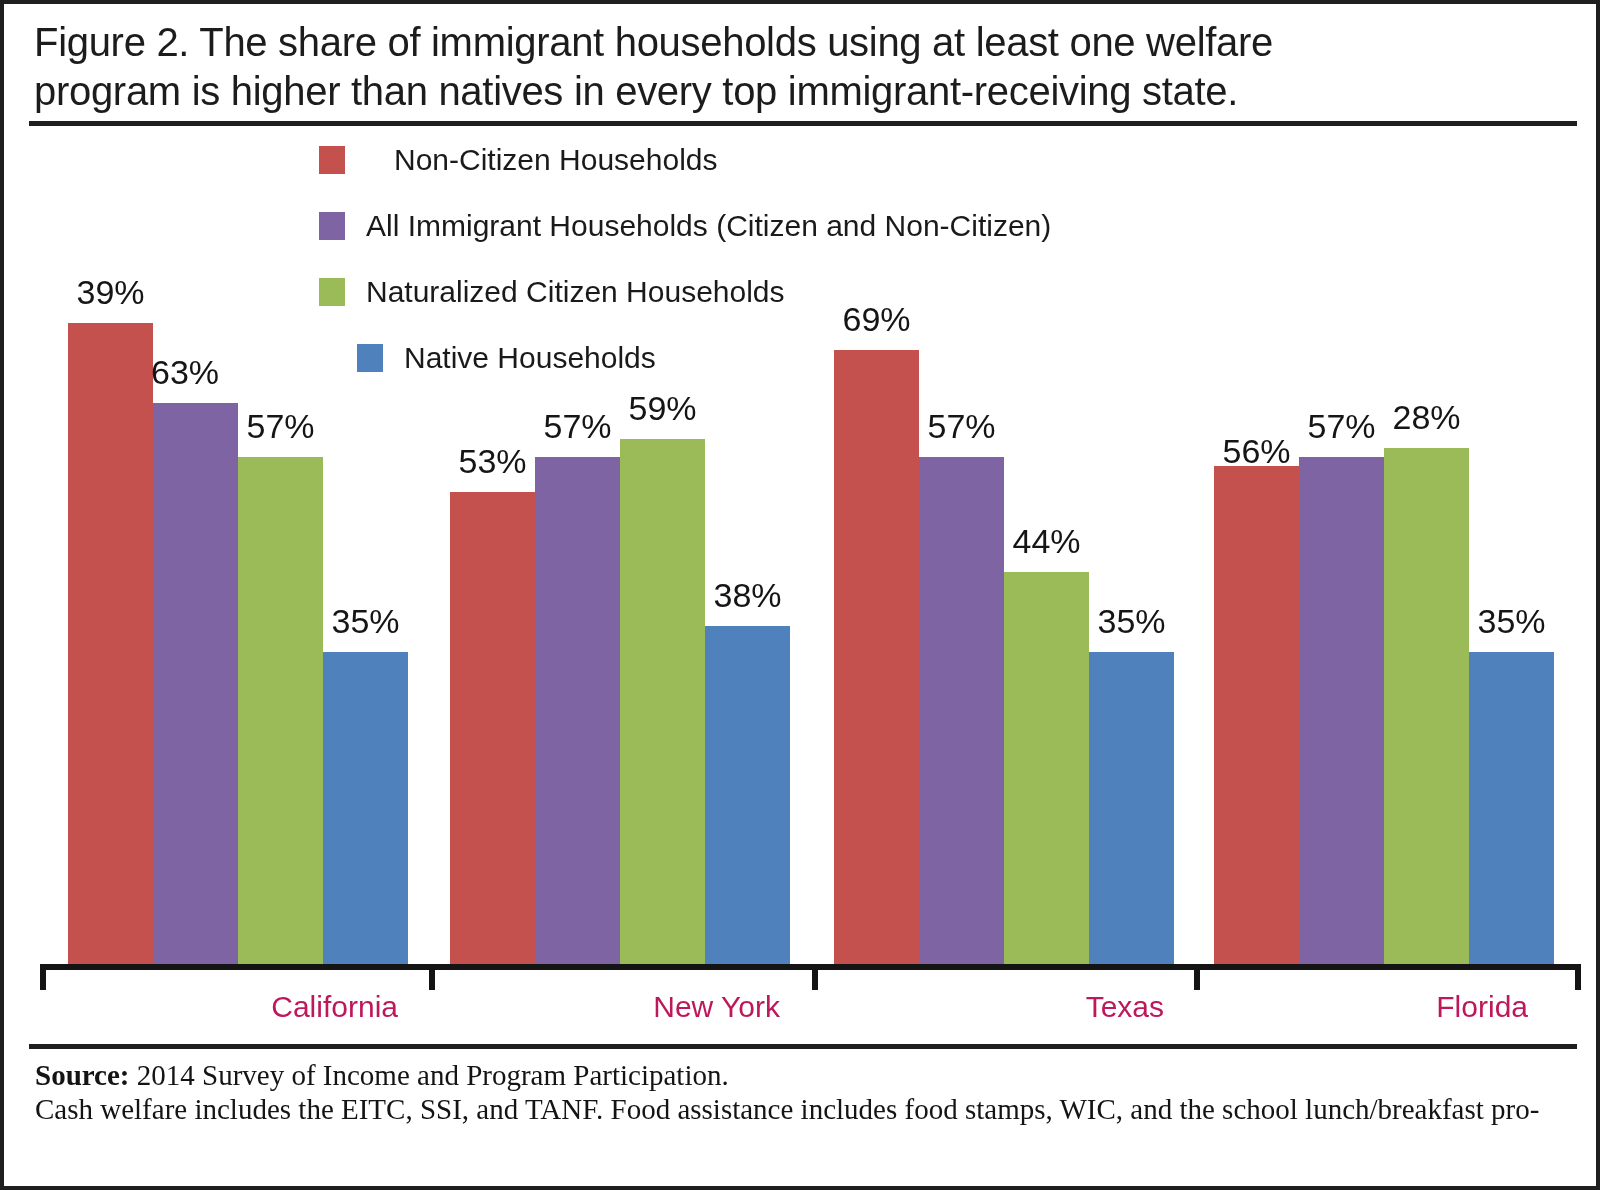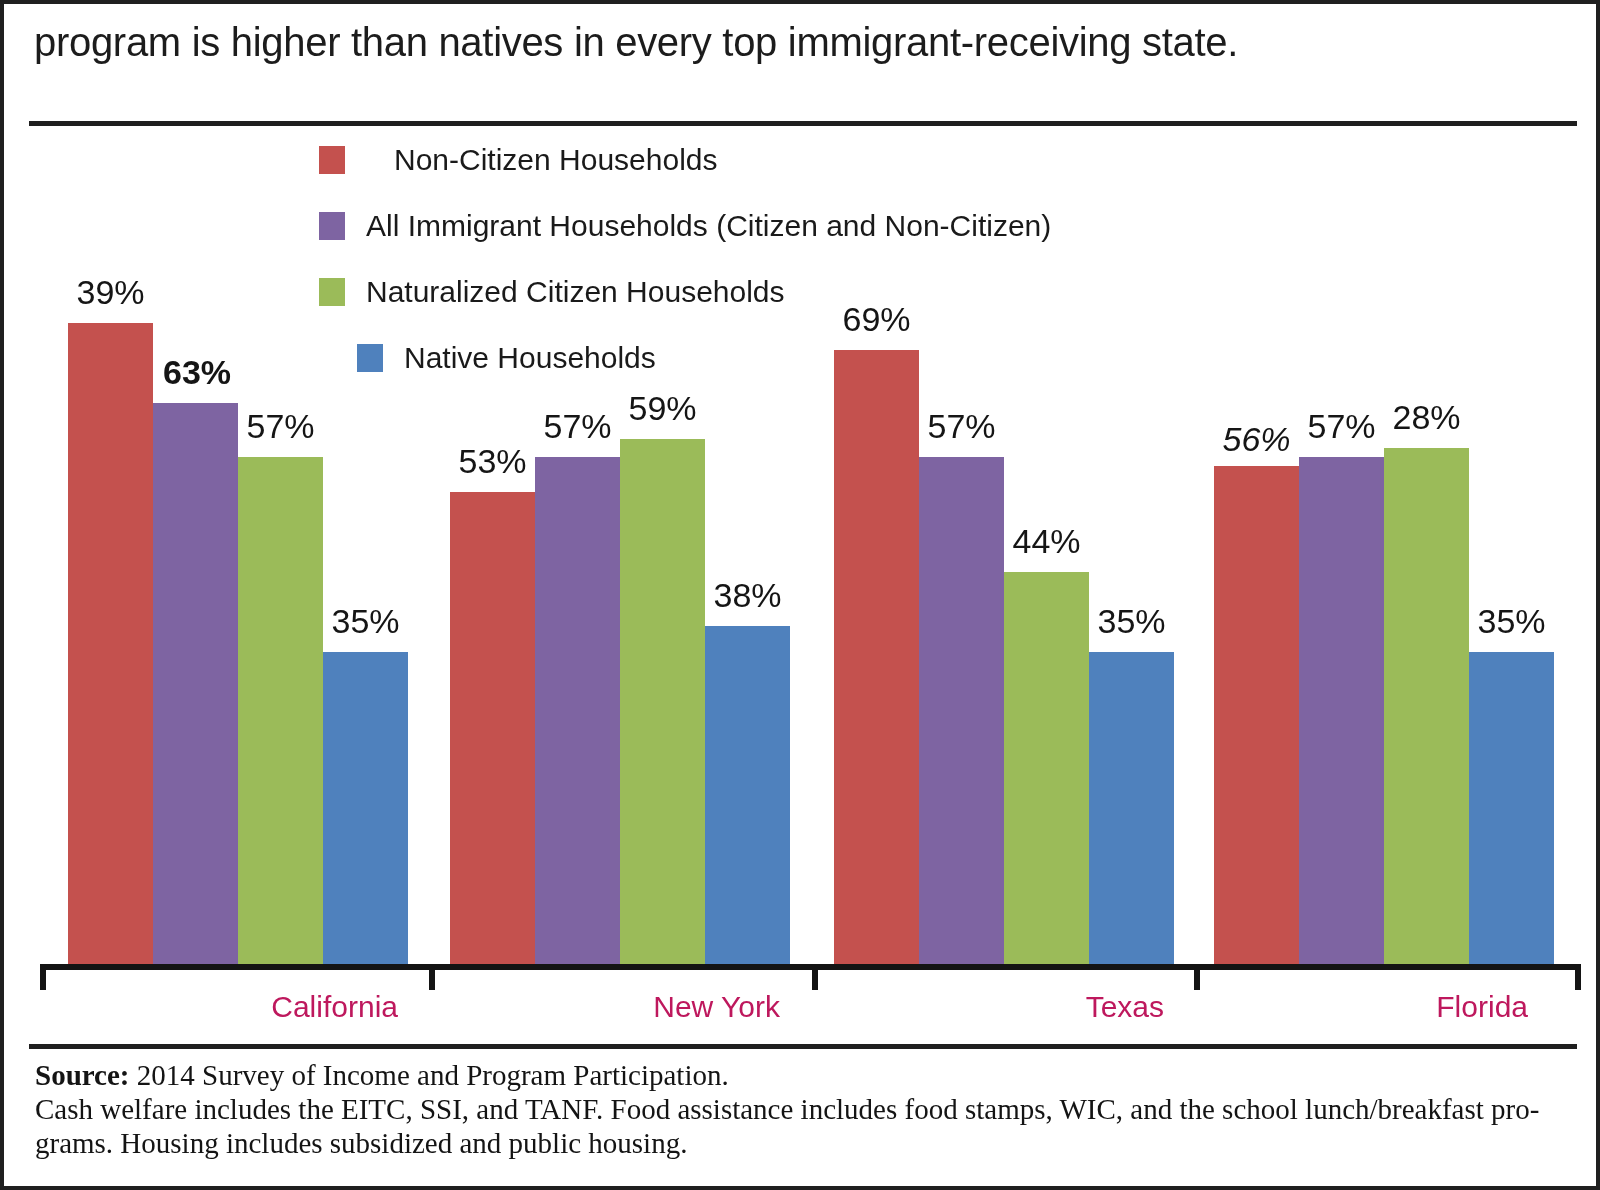--- a/index.html
+++ b/index.html
@@ -45,36 +45,37 @@
   }
   .source-line{white-space:nowrap;}
   .bold{font-weight:700;}
 </style>
 </head>
 <body>
 
 <div class="frame">
 
   <div class="title-block">
+    <div class="title-line">Figure 2. The share of immigrant households using at least one welfare</div>
     <div class="title-line">program is higher than natives in every top immigrant-receiving state.</div>
   </div>
 
   <div class="rule" id="title-rule"></div>
 
   <div id="chart">
       <div class="bar" style="left: 64px; top: 319px; width: 85px; height: 641px; background: rgb(196, 81, 78);"></div>
       <div class="bar-label" style="left: 36.5px; top: 269px;">39%</div>
       <div class="bar" style="left: 446px; top: 488px; width: 85px; height: 472px; background: rgb(196, 81, 78);"></div>
       <div class="bar-label" style="left: 418.5px; top: 438px;">53%</div>
       <div class="bar" style="left: 830px; top: 346px; width: 85px; height: 614px; background: rgb(196, 81, 78);"></div>
       <div class="bar-label" style="left: 802.5px; top: 296px;">69%</div>
       <div class="bar" style="left: 1210px; top: 462px; width: 85px; height: 498px; background: rgb(196, 81, 78);"></div>
-      <div class="bar-label" style="left: 1182.5px; top: 416px; font-style: italic;">56%</div>
+      <div class="bar-label" style="left: 1182.5px; top: 428px;">56%</div>
       <div class="bar" style="left: 149px; top: 399px; width: 85px; height: 561px; background: rgb(126, 100, 162);"></div>
-      <div class="bar-label" style="left: 123px; top: 349px; font-weight: bold;">63%</div>
+      <div class="bar-label" style="left: 111px; top: 349px;">63%</div>
       <div class="bar" style="left: 531px; top: 453px; width: 85px; height: 507px; background: rgb(126, 100, 162);"></div>
       <div class="bar-label" style="left: 503.5px; top: 403px;">57%</div>
       <div class="bar" style="left: 915px; top: 453px; width: 85px; height: 507px; background: rgb(126, 100, 162);"></div>
       <div class="bar-label" style="left: 887.5px; top: 403px;">57%</div>
       <div class="bar" style="left: 1295px; top: 453px; width: 85px; height: 507px; background: rgb(126, 100, 162);"></div>
       <div class="bar-label" style="left: 1267.5px; top: 403px;">57%</div>
       <div class="bar" style="left: 234px; top: 453px; width: 85px; height: 507px; background: rgb(155, 187, 89);"></div>
       <div class="bar-label" style="left: 206.5px; top: 403px;">57%</div>
       <div class="bar" style="left: 616px; top: 435px; width: 85px; height: 525px; background: rgb(155, 187, 89);"></div>
       <div class="bar-label" style="left: 588.5px; top: 385px;">59%</div>
@@ -119,16 +120,15 @@
         <div class="legend-swatch" style="background: rgb(79, 129, 189);"></div>
         <div class="legend-label">Native Households</div>
       </div>
     </div>
 
   <div class="rule" id="source-rule"></div>
 
   <div class="source-block">
     <div class="source-line"><span class="bold">Source:</span><span> 2014 Survey of Income and Program Participation.</span></div>
     <div class="source-line">Cash welfare includes the EITC, SSI, and TANF. Food assistance includes food stamps, WIC, and the school lunch/breakfast pro-</div>
-    <div class="source-line">grams. Housing includes subsidized and public housing.</div>
   </div>
 
 </div>
 
 </body></html>

